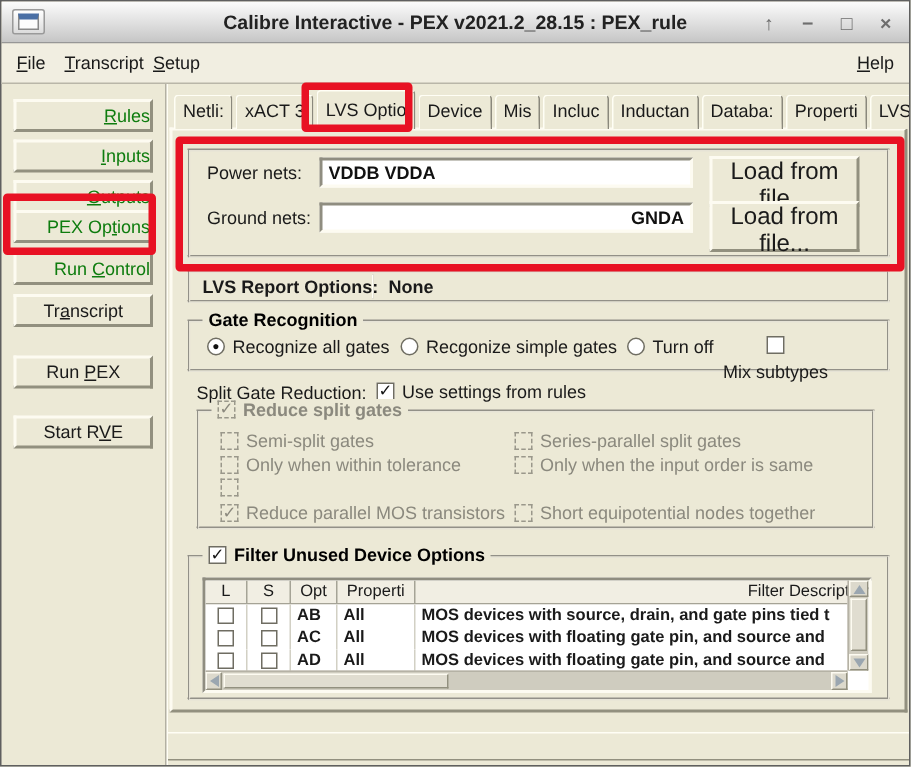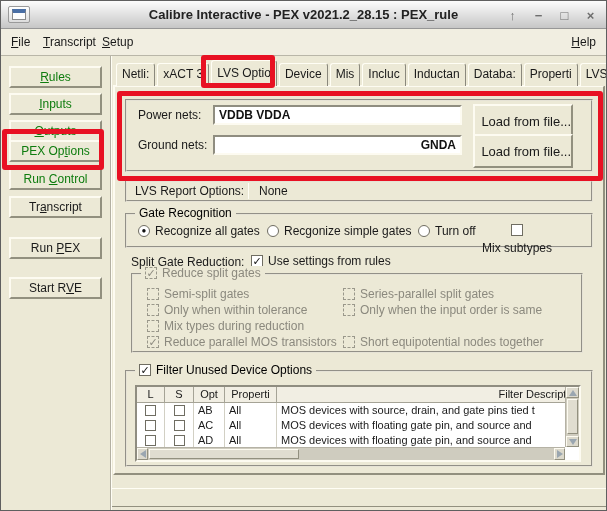--- a/index.html
+++ b/index.html
@@ -11,53 +11,53 @@
   .winicon{position:absolute;left:7px;top:5px;width:22px;height:17px;background:linear-gradient(#ffffff,#dcdcdc);border:1px solid #9a9a9a;border-radius:2px;padding:2px 3px;}
   .winicon-inner{width:100%;height:100%;background:#fdfdfd;border:1px solid #8a8a8a;border-top:4px solid #4a6fa5;}
   .controls{position:absolute;right:8px;top:0;height:28px;display:flex;gap:11px;align-items:center;}
   .wc{width:15px;text-align:center;color:#6e6e6e;font-weight:bold;font-size:13px;cursor:default;}
   
   .menubar{position:absolute;left:0;top:28px;right:0;height:27px;background:#f1eee1;border-bottom:1px solid #b9b6a8;font-size:12px;color:#1a1a1a;}
   .menu-item{position:absolute;top:0;line-height:26px;padding:0 4px;cursor:default;}
   
   .sidebar-divider{position:absolute;left:109px;top:55px;bottom:0;width:2px;background:#b3b0a2;border-right:1px solid #fffef5;}
   .sbtn{position:absolute;left:8px;width:93px;height:22px;background:#ece9d6;border:2px solid;border-color:#fdfbf1 #92907f #92907f #fdfbf1;font-size:12px;cursor:default;padding:0;}
-  .sbtn.green{color:#0e7c0e;}
+  .sbtn.green{color:#0e7c0e;text-align:right;}
   .sbtn.black{color:#1a1a1a;}
   
   .tabs{position:absolute;left:115px;top:59px;height:26px;display:flex;align-items:flex-end;z-index:2;}
   .tab{height:23px;line-height:21px;padding:0 5px;margin-right:2px;background:#ece9d6;border:1px solid #8a887c;border-bottom:none;border-radius:3px 3px 0 0;font-size:12px;color:#1a1a1a;white-space:nowrap;cursor:default;border-top-color:#fffef5;border-left-color:#fffef5;}
   .tab.selected{height:26px;line-height:24px;background:#ece9d6;z-index:3;}
   
   .panel{position:absolute;left:112px;top:84px;width:492px;height:390px;background:#ece9d6;border:2px solid;border-color:#fdfbf1 #92907f #92907f #fdfbf1;}
   .statusbar{position:absolute;left:111px;top:487px;right:0;height:19px;background:#ece9d6;border-top:1px solid #fffef5;border-bottom:1px solid #92907f;}
   
   .redbox{position:absolute;border:5px solid #e81123;border-radius:3px;pointer-events:none;z-index:40;background:transparent;}
   
-  .frame{position:absolute;border:2px groove #e6e3d6;}
+  .frame{position:absolute;border:2px groove #e6e3d6;font-weight:bold;}
   .legend{position:absolute;top:-9px;left:8px;background:#ece9d6;padding:0 4px;font-size:12px;display:flex;align-items:center;gap:5px;}
   .lbl{position:absolute;font-size:12px;color:#1a1a1a;white-space:nowrap;}
   .lbl.gray{color:#8b897e;}
   
   .field{position:absolute;height:20px;background:#fff;border:2px solid;border-color:#8f8d80 #fdfbf1 #fdfbf1 #8f8d80;font-size:12px;font-weight:bold;color:#111;padding:0 4px;}
-  .pushbtn{position:absolute;height:34px;background:#ece9d6;border:2px solid;border-color:#fdfbf1 #92907f #92907f #fdfbf1;font-size:13px;color:#1a1a1a;cursor:default;padding:0;text-align:right;}
+  .pushbtn{position:absolute;height:34px;background:#ece9d6;border:2px solid;border-color:#fdfbf1 #92907f #92907f #fdfbf1;font-size:16px;color:#1a1a1a;cursor:default;padding:0;}
   
   .cb{display:inline-flex;width:12px;height:12px;background:#fff;border:1px solid #6f6d62;align-items:center;justify-content:center;font-size:11px;line-height:1;color:#111;flex:none;}
   .cb.small{width:11px;height:11px;}
   .cb.disabled{background:#ece9d6;border:1px dashed #9a988b;color:#8b897e;}
   .rb{display:inline-flex;width:12px;height:12px;border-radius:50%;background:#fff;border:1px solid #6f6d62;align-items:center;justify-content:center;flex:none;}
   .rb .dot{font-size:8px;line-height:1;color:#111;}
   .opt-row{position:absolute;display:flex;align-items:center;gap:5px;font-size:12px;color:#1a1a1a;white-space:nowrap;}
   .opt-row.gray{color:#8b897e;}
   
   .dev-table{position:absolute;left:134px;top:384px;width:446px;height:77px;background:#fff;border:2px solid;border-color:#8f8d80 #fdfbf1 #fdfbf1 #8f8d80;overflow:hidden;}
   .thead{position:absolute;left:0;top:0;width:428px;height:16px;background:#f1eee3;border-bottom:1px solid #a5a396;font-size:11px;color:#1a1a1a;}
   .th{position:absolute;top:0;height:15px;line-height:15px;text-align:center;border-right:1px solid #a5a396;overflow:hidden;white-space:nowrap;}
   .trow{position:absolute;left:0;width:428px;height:15px;background:#fff;font-size:11px;color:#1a1a1a;}
-  .td{position:absolute;top:0;height:15px;line-height:15px;border-right:1px solid #d2d0c4;overflow:hidden;white-space:nowrap;display:flex;align-items:center;justify-content:center;}
+  .td{position:absolute;top:0;height:15px;line-height:15px;border-right:1px solid #d2d0c4;overflow:hidden;white-space:nowrap;display:flex;align-items:center;justify-content:center;font-weight:bold;}
   .td.left{justify-content:flex-start;padding-left:4px;}
   .c0{left:0;width:28px;} .c1{left:28px;width:29px;} .c2{left:57px;width:31px;} .c3{left:88px;width:52px;} .c4{left:140px;width:288px;border-right:none;}
   
   .vscroll{position:absolute;right:0;top:0;width:14px;height:60px;background:#cfccbf;border-left:1px solid #b5b2a5;}
   .hscroll{position:absolute;left:0;bottom:0;height:13px;width:428px;background:#cfccbf;border-top:1px solid #b5b2a5;}
   .sb-btn{position:absolute;display:flex;align-items:center;justify-content:center;background:#dcd9cc;border:1px solid;border-color:#fdfbf1 #92907f #92907f #fdfbf1;}
   .thumb{position:absolute;background:#e0ddd0;border:1px solid;border-color:#fdfbf1 #92907f #92907f #fdfbf1;}
   .tri-up{width:0;height:0;border-left:4px solid transparent;border-right:4px solid transparent;border-bottom:6px solid #9aa6b0;}
   .tri-down{width:0;height:0;border-left:4px solid transparent;border-right:4px solid transparent;border-top:6px solid #9aa6b0;}
   .tri-left{width:0;height:0;border-top:4px solid transparent;border-bottom:4px solid transparent;border-right:6px solid #9aa6b0;}
@@ -178,21 +178,20 @@
   <div class="opt-row gray" style="left:146px;top:302px;">
     <span class="cb disabled"></span>
     <span>Only when within tolerance</span>
   </div>
   <div class="opt-row gray" style="left:342px;top:302px;">
     <span class="cb disabled"></span>
     <span>Only when the input order is same</span>
   </div>
   <div class="opt-row gray" style="left:146px;top:318px;">
     <span class="cb disabled"></span>
-    <span>Mix types during reduction</span>
   </div>
   <div class="opt-row gray" style="left:146px;top:334px;">
     <span class="cb disabled">✓</span>
     <span>Reduce parallel MOS transistors</span>
   </div>
   <div class="opt-row gray" style="left:342px;top:334px;">
     <span class="cb disabled"></span>
     <span>Short equipotential nodes together</span>
   </div>
 

